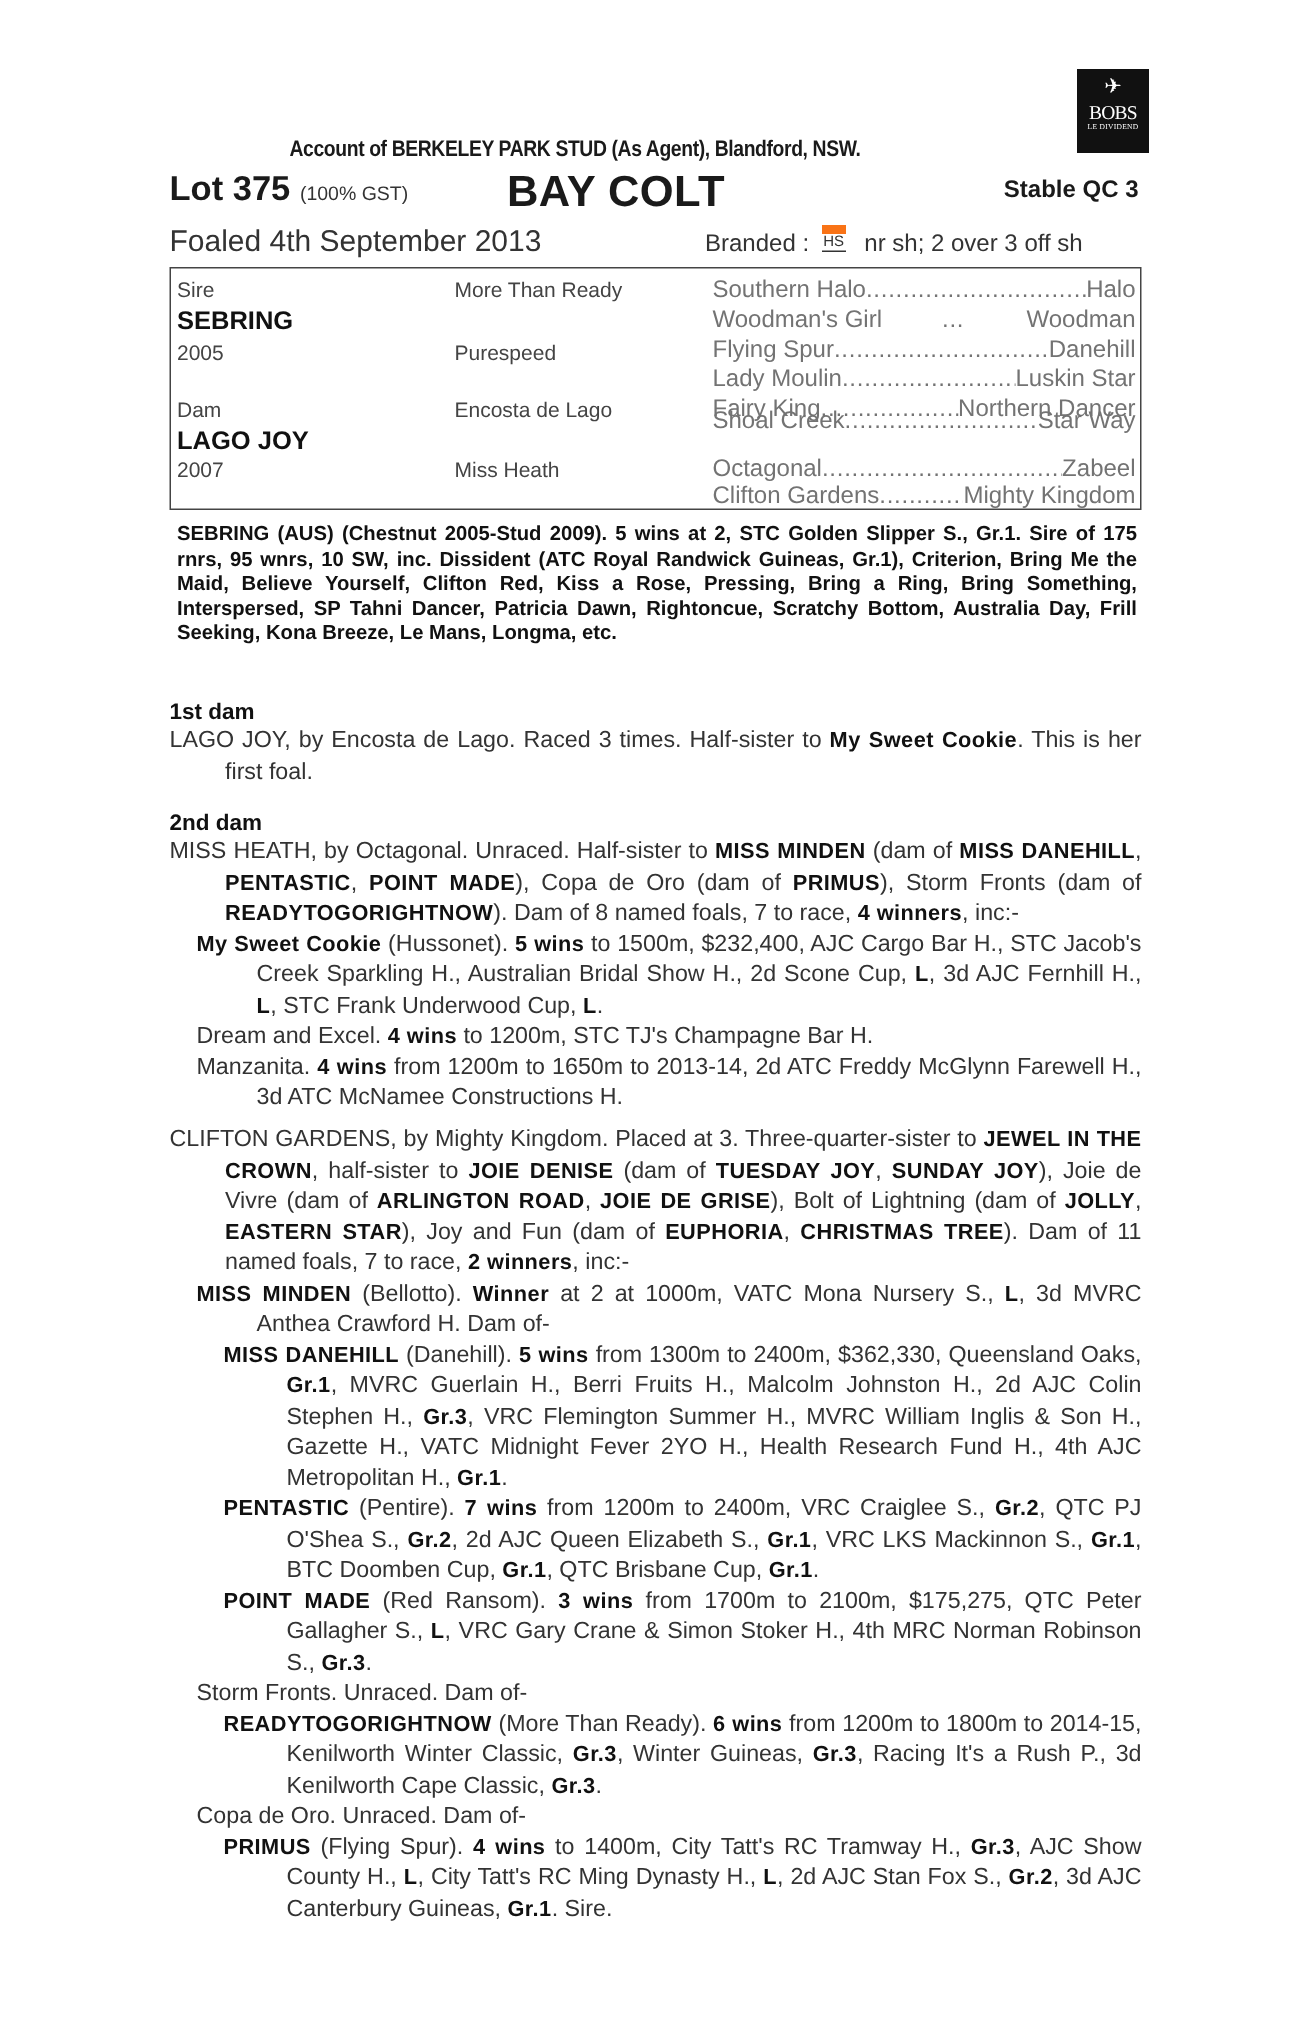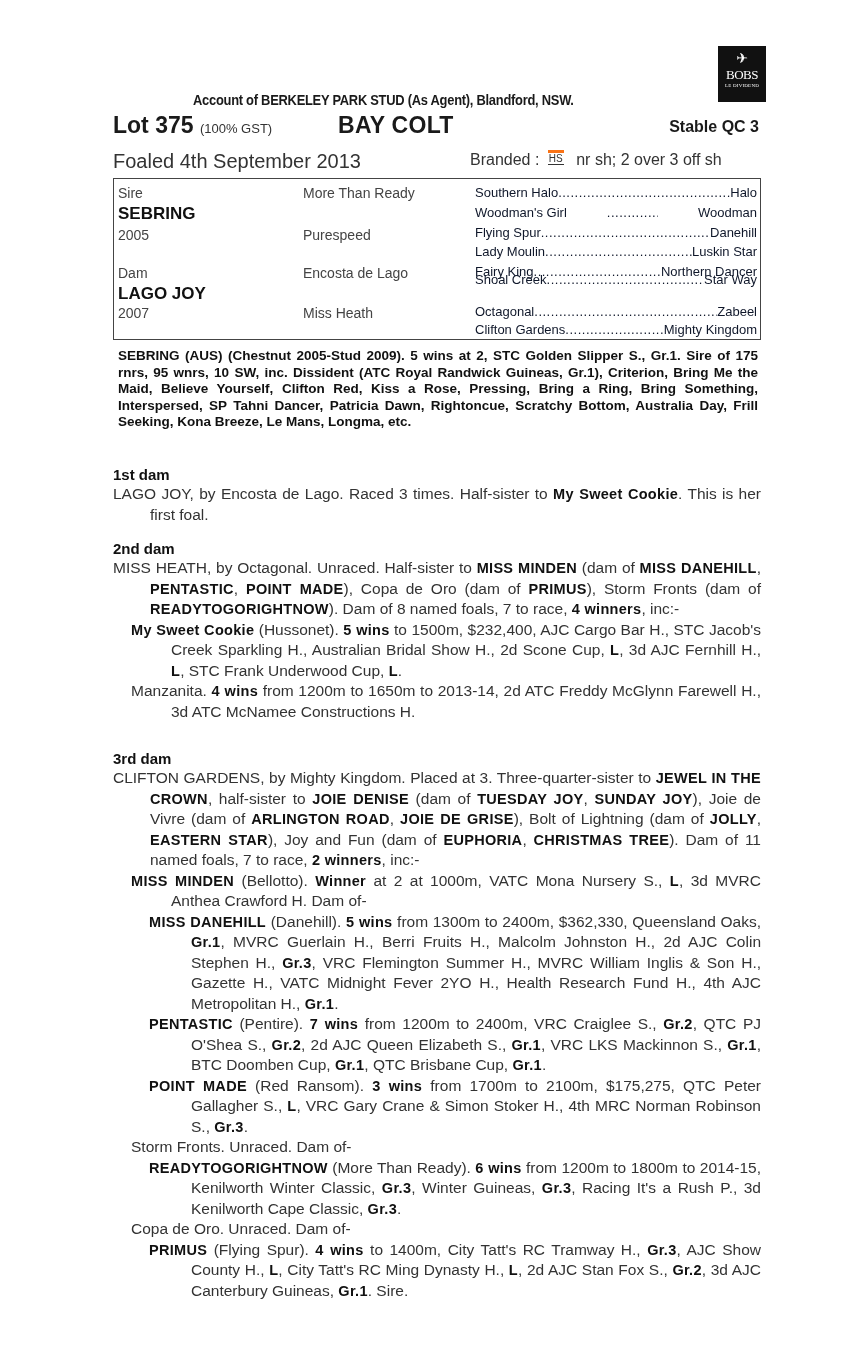--- a/index.html
+++ b/index.html
@@ -11,33 +11,33 @@
     .logo .bird { display: block; font-size: 14px; line-height: 18px; margin-top: 4px; }
     .logo .name { display: block; font-size: 13px; line-height: 14px; letter-spacing: -0.5px; }
     .logo .sub { display: block; font-size: 5px; line-height: 8px; letter-spacing: 0.2px; }
 
     .account { position: absolute; left: 193px; top: 91px; font-weight: bold; font-size: 15px;
                letter-spacing: -0.3px; transform: scaleX(0.86); transform-origin: left; white-space: nowrap; }
 
     .lotrow { position: absolute; left: 113px; top: 112px; width: 648px; height: 30px; }
     .lot { position: absolute; left: 0; top: 0; font-size: 23px; font-weight: bold; }
     .gst { font-size: 13px; font-weight: normal; color: #333; }
-    .sex { position: absolute; left: 225px; top: 0; font-size: 23px; font-weight: bold; letter-spacing: 0.3px; }
+    .sex { position: absolute; left: 225px; top: 0; font-size: 29px; font-weight: bold; letter-spacing: 0.3px; }
     .stable { position: absolute; right: 2px; top: 6px; font-size: 16px; font-weight: bold; }
 
     .foaled { position: absolute; left: 113px; top: 150px; font-size: 20px; color: #333; }
     .brand { position: absolute; left: 470px; top: 150px; font-size: 16px; color: #333; white-space: nowrap; }
-    .brand-mark { display: inline-block; font-size: 10px; border-top: 3px solid #f97316; border-bottom: 1px solid #333;
+    .brand-mark { display: inline-block; font-size: 10px; border-top: 6px solid #f97316; border-bottom: 1px solid #333;
                   line-height: 11px; padding: 0 1px; vertical-align: 3px; margin: 0 8px 16px 4px; }
 
     .pedigree { position: absolute; left: 113px; top: 178px; width: 648px; height: 162px;
                 border: 1.5px solid #444; box-sizing: border-box; font-size: 14px; color: #444; }
     .ped-cell { position: absolute; white-space: nowrap; }
     .ped-bold { font-weight: bold; font-size: 17px; color: #111; }
-    .gg { position: absolute; left: 361px; width: 282px; display: flex; font-size: 13px; color: #0f172a; }
+    .gg { position: absolute; left: 361px; width: 282px; display: flex; font-size: 16px; color: #737373; }
     .gg .l { white-space: nowrap; }
     .gg .dots { flex: 1; overflow: hidden; white-space: nowrap; }
     .gg .dots::after { content: "........................................................................................"; letter-spacing: 0.5px; }
     .gg .r { white-space: nowrap; }
 
     .sirepara { position: absolute; left: 118px; top: 348px; width: 640px; font-weight: bold; font-size: 13.5px;
                 line-height: 16.5px; text-align: justify; color: #111; }
 
     .sec { position: absolute; left: 113px; width: 648px; font-size: 15.5px; line-height: 20.5px; color: #333; }
     .sec h3 { margin: 0; font-size: 15px; font-weight: bold; color: #111; line-height: 18px; }
@@ -134,25 +134,25 @@
 
 <div class="sec" style="top:466px;">
   <h3>1st dam</h3>
   <div class="p i0"><span>LAGO JOY, by Encosta de Lago. Raced 3 times. Half-sister to </span><b>My Sweet Cookie</b><span>. This is her first foal.</span></div>
 </div>
 
 <div class="sec" style="top:540px;">
   <h3>2nd dam</h3>
   <div class="p i0 runs"><span>MISS HEATH, by Octagonal. Unraced. Half-sister to </span><b>MISS MINDEN</b><span> (dam of </span><b>MISS DANEHILL</b><span>, </span><b>PENTASTIC</b><span>, </span><b>POINT MADE</b><span>), Copa de Oro (dam of </span><b>PRIMUS</b><span>), Storm Fronts (dam of </span><b>READYTOGORIGHTNOW</b><span>). Dam of 8 named foals, 7 to race, </span><b>4 winners</b><span>, inc:-</span></div>
   <div class="p i1"><b>My Sweet Cookie</b><span> (Hussonet). </span><b>5 wins</b><span> to 1500m, $232,400, AJC Cargo Bar H., STC Jacob's Creek Sparkling H., Australian Bridal Show H., 2d Scone Cup, </span><b>L</b><span>, 3d AJC Fernhill H., </span><b>L</b><span>, STC Frank Underwood Cup, </span><b>L</b><span>.</span></div>
+  <div class="p i1"><span>Dream and Excel. </span><b>4 wins</b><span> to 1200m, STC TJ's Champagne Bar H.</span></div>
   <div class="p i1"><span>Manzanita. </span><b>4 wins</b><span> from 1200m to 1650m to 2013-14, 2d ATC Freddy McGlynn Farewell H., 3d ATC McNamee Constructions H.</span></div>
 </div>
 
 <div class="sec" style="top:750px;">
-  <h3>3rd dam</h3>
   <div class="p i0 runs"><span>CLIFTON GARDENS, by Mighty Kingdom. Placed at 3. Three-quarter-sister to </span><b>JEWEL IN THE CROWN</b><span>, half-sister to </span><b>JOIE DENISE</b><span> (dam of </span><b>TUESDAY JOY</b><span>, </span><b>SUNDAY JOY</b><span>), Joie de Vivre (dam of </span><b>ARLINGTON ROAD</b><span>, </span><b>JOIE DE GRISE</b><span>), Bolt of Lightning (dam of </span><b>JOLLY</b><span>, </span><b>EASTERN STAR</b><span>), Joy and Fun (dam of </span><b>EUPHORIA</b><span>, </span><b>CHRISTMAS TREE</b><span>). Dam of 11 named foals, 7 to race, </span><b>2 winners</b><span>, inc:-</span></div>
   <div class="p i1 runs"><b>MISS MINDEN</b><span> (Bellotto). </span><b>Winner</b><span> at 2 at 1000m, VATC Mona Nursery S., </span><b>L</b><span>, 3d MVRC Anthea Crawford H. Dam of-</span></div>
   <div class="p i2 runs"><b>MISS DANEHILL</b><span> (Danehill). </span><b>5 wins</b><span> from 1300m to 2400m, $362,330, Queensland Oaks, </span><b>Gr.1</b><span>, MVRC Guerlain H., Berri Fruits H., Malcolm Johnston H., 2d AJC Colin Stephen H., </span><b>Gr.3</b><span>, VRC Flemington Summer H., MVRC William Inglis &amp; Son H., Gazette H., VATC Midnight Fever 2YO H., Health Research Fund H., 4th AJC Metropolitan H., </span><b>Gr.1</b><span>.</span></div>
   <div class="p i2 runs"><b>PENTASTIC</b><span> (Pentire). </span><b>7 wins</b><span> from 1200m to 2400m, VRC Craiglee S., </span><b>Gr.2</b><span>, QTC PJ O'Shea S., </span><b>Gr.2</b><span>, 2d AJC Queen Elizabeth S., </span><b>Gr.1</b><span>, VRC LKS Mackinnon S., </span><b>Gr.1</b><span>, BTC Doomben Cup, </span><b>Gr.1</b><span>, QTC Brisbane Cup, </span><b>Gr.1</b><span>.</span></div>
   <div class="p i2 runs"><b>POINT MADE</b><span> (Red Ransom). </span><b>3 wins</b><span> from 1700m to 2100m, $175,275, QTC Peter Gallagher S., </span><b>L</b><span>, VRC Gary Crane &amp; Simon Stoker H., 4th MRC Norman Robinson S., </span><b>Gr.3</b><span>.</span></div>
   <div class="p n1">Storm Fronts. Unraced. Dam of-</div>
   <div class="p i2 runs"><b>READYTOGORIGHTNOW</b><span> (More Than Ready). </span><b>6 wins</b><span> from 1200m to 1800m to 2014-15, Kenilworth Winter Classic, </span><b>Gr.3</b><span>, Winter Guineas, </span><b>Gr.3</b><span>, Racing It's a Rush P., 3d Kenilworth Cape Classic, </span><b>Gr.3</b><span>.</span></div>
   <div class="p n1">Copa de Oro. Unraced. Dam of-</div>
   <div class="p i2 runs"><b>PRIMUS</b><span> (Flying Spur). </span><b>4 wins</b><span> to 1400m, City Tatt's RC Tramway H., </span><b>Gr.3</b><span>, AJC Show County H., </span><b>L</b><span>, City Tatt's RC Ming Dynasty H., </span><b>L</b><span>, 2d AJC Stan Fox S., </span><b>Gr.2</b><span>, 3d AJC Canterbury Guineas, </span><b>Gr.1</b><span>. Sire.</span></div>
 </div>

